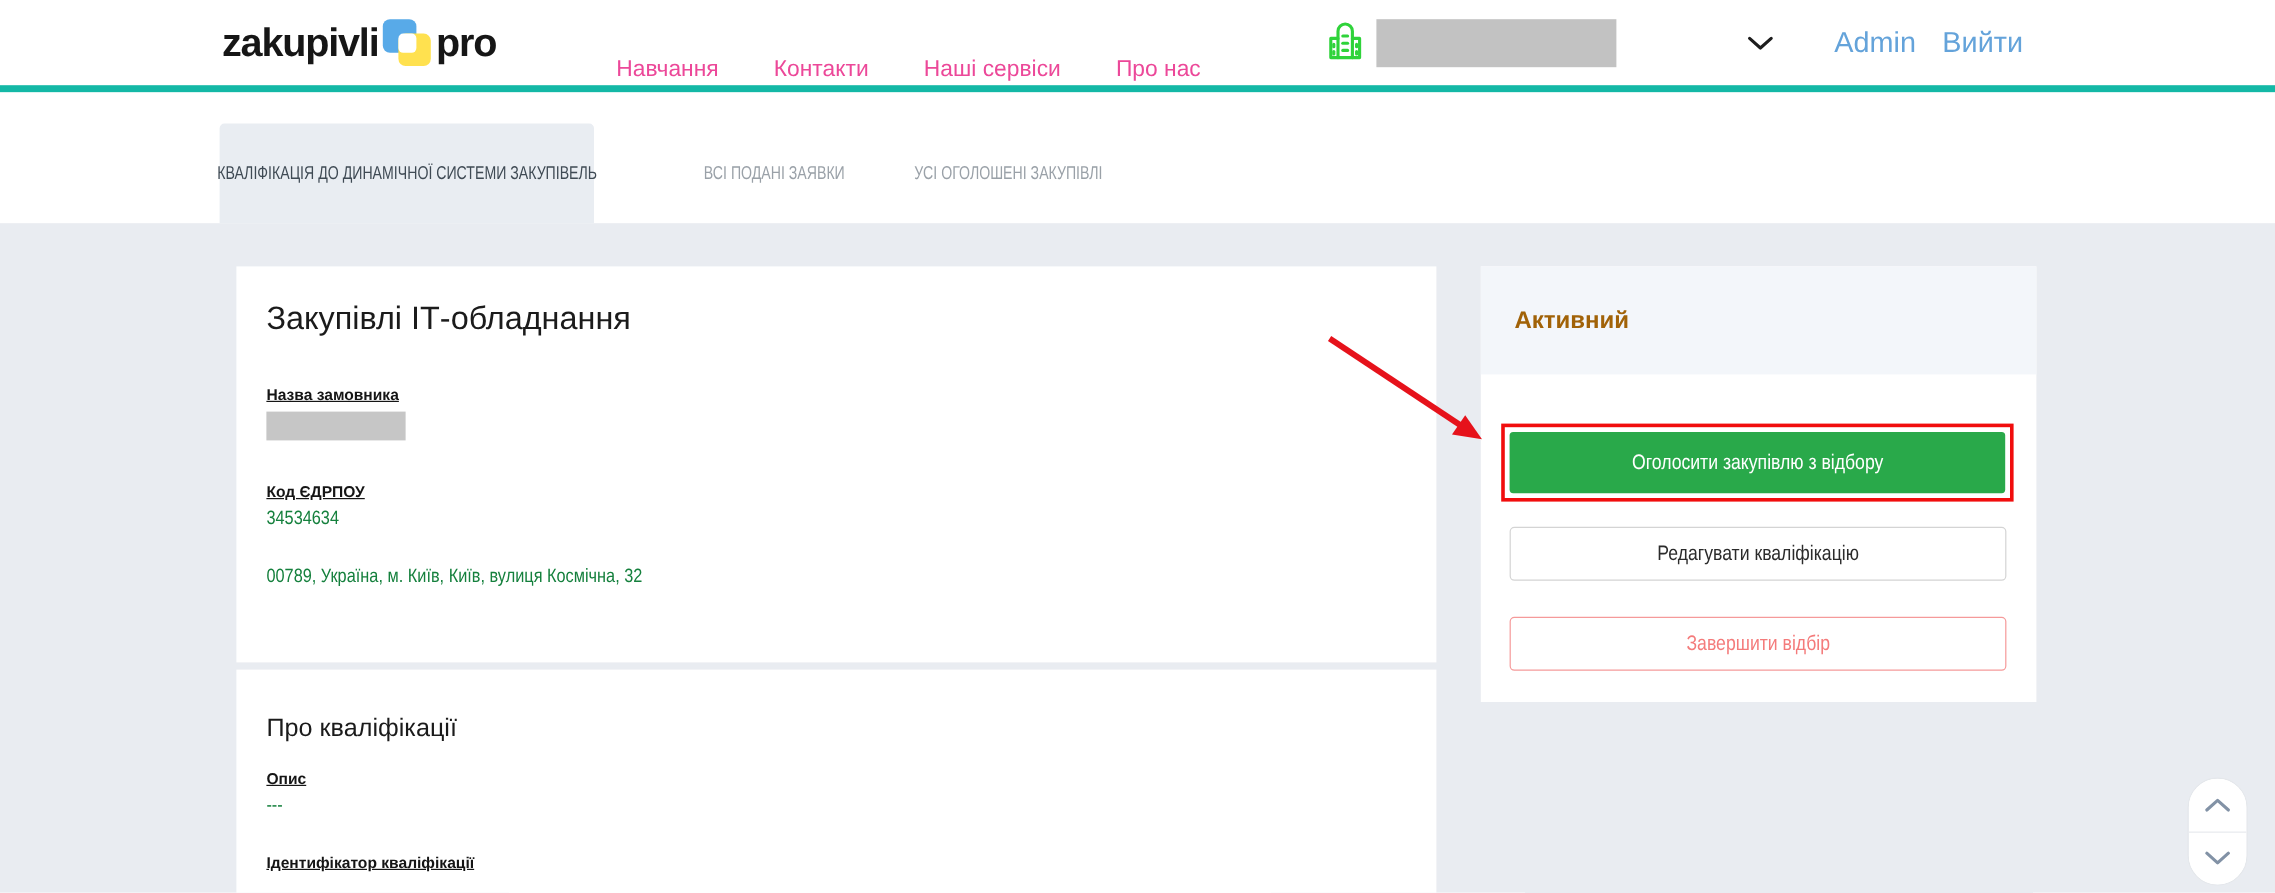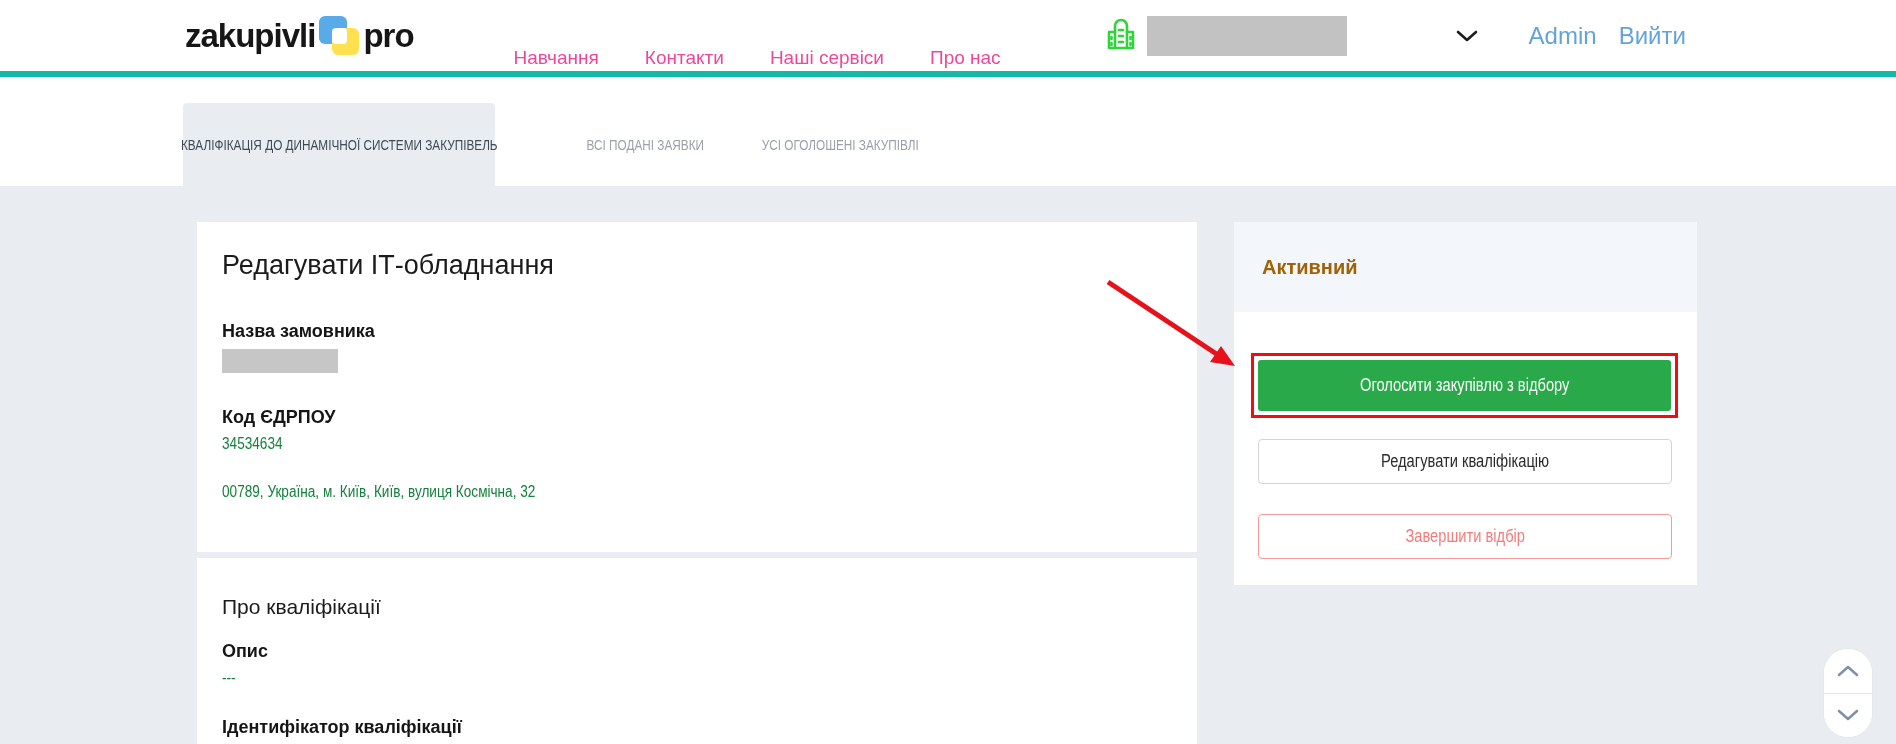--- a/index.html
+++ b/index.html
@@ -49,21 +49,21 @@
   .tab-idle-2 { left:705px; width:270px; }
   .tab span { font-size:15.5px; }
 
   
   .content { position:absolute; top:186px; left:0; width:1896px; height:558px; background:#e9ecf1; }
   .card { position:absolute; background:#fff; }
   .card1 { left:197px; top:36px;  width:1000px; height:330px; padding:28px 25px 0 25px; }
   .card2 { left:197px; top:372px; width:1000px; height:240px; padding:37px 25px 0 25px; }
 
   .title { font-size:27px; font-weight:400; color:#1b1b1b; margin-bottom:40px; }
-  .flabel { font-size:18px; font-weight:bold; color:#151515; margin-bottom:7px; }
+  .flabel { font-size:13px; font-weight:bold; color:#151515; margin-bottom:7px;text-decoration:underline; }
   .fvalue { font-size:16px; color:#15803d; }
   .field  { margin-bottom:30px; }
   .redact-name { width:116px; height:24px; background:#c6c6c6; }
   .subheading { font-size:21px; font-weight:400; color:#1b1b1b; margin-bottom:22px; }
 
   
   .cond    { display:inline-block; transform:scaleX(0.85); transform-origin:0 50%; white-space:nowrap; }
   .cond-c  { display:inline-block; transform:scaleX(0.84); transform-origin:50% 50%; white-space:nowrap; }
   .cond-tab{ display:inline-block; transform:scaleX(0.76); transform-origin:50% 50%; white-space:nowrap; }
 
@@ -163,21 +163,21 @@
     <span class="cond-tab">ВСІ ПОДАНІ ЗАЯВКИ</span>
   </div>
   <div class="tab tab-idle tab-idle-2">
     <span class="cond-tab">УСІ ОГОЛОШЕНІ ЗАКУПІВЛІ</span>
   </div>
 </div>
 
 <main class="content">
 
   <section class="card card1">
-    <h1 class="title">Редагувати ІТ-обладнання</h1>
+    <h1 class="title">Закупівлі ІТ-обладнання</h1>
 
     <div class="field">
       <div class="flabel">Назва замовника</div>
       <div class="redact redact-name"></div>
     </div>
 
     <div class="field">
       <div class="flabel">Код ЄДРПОУ</div>
       <div class="fvalue">
         <span class="cond">34534634</span>

